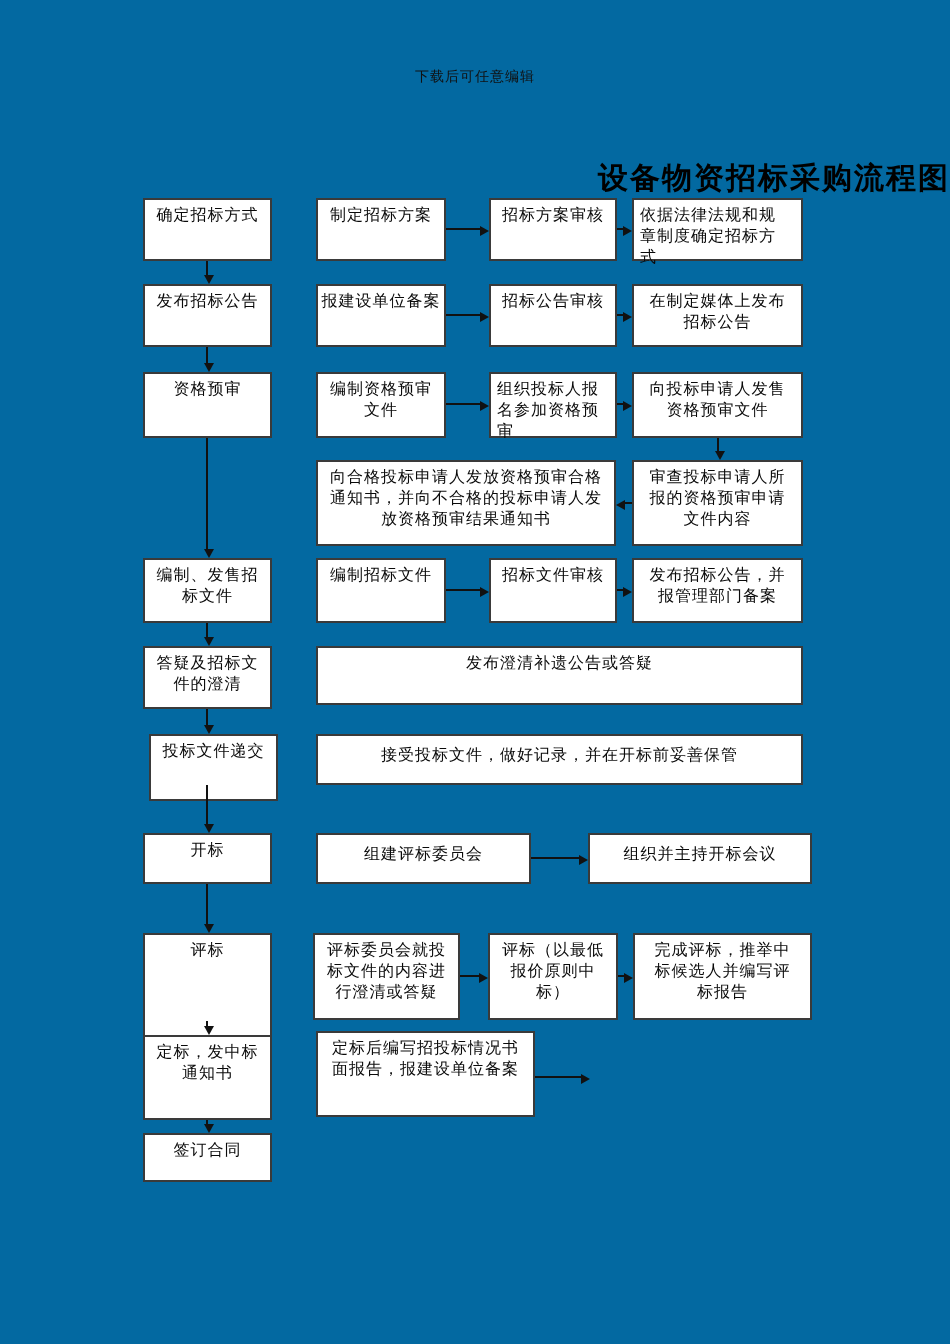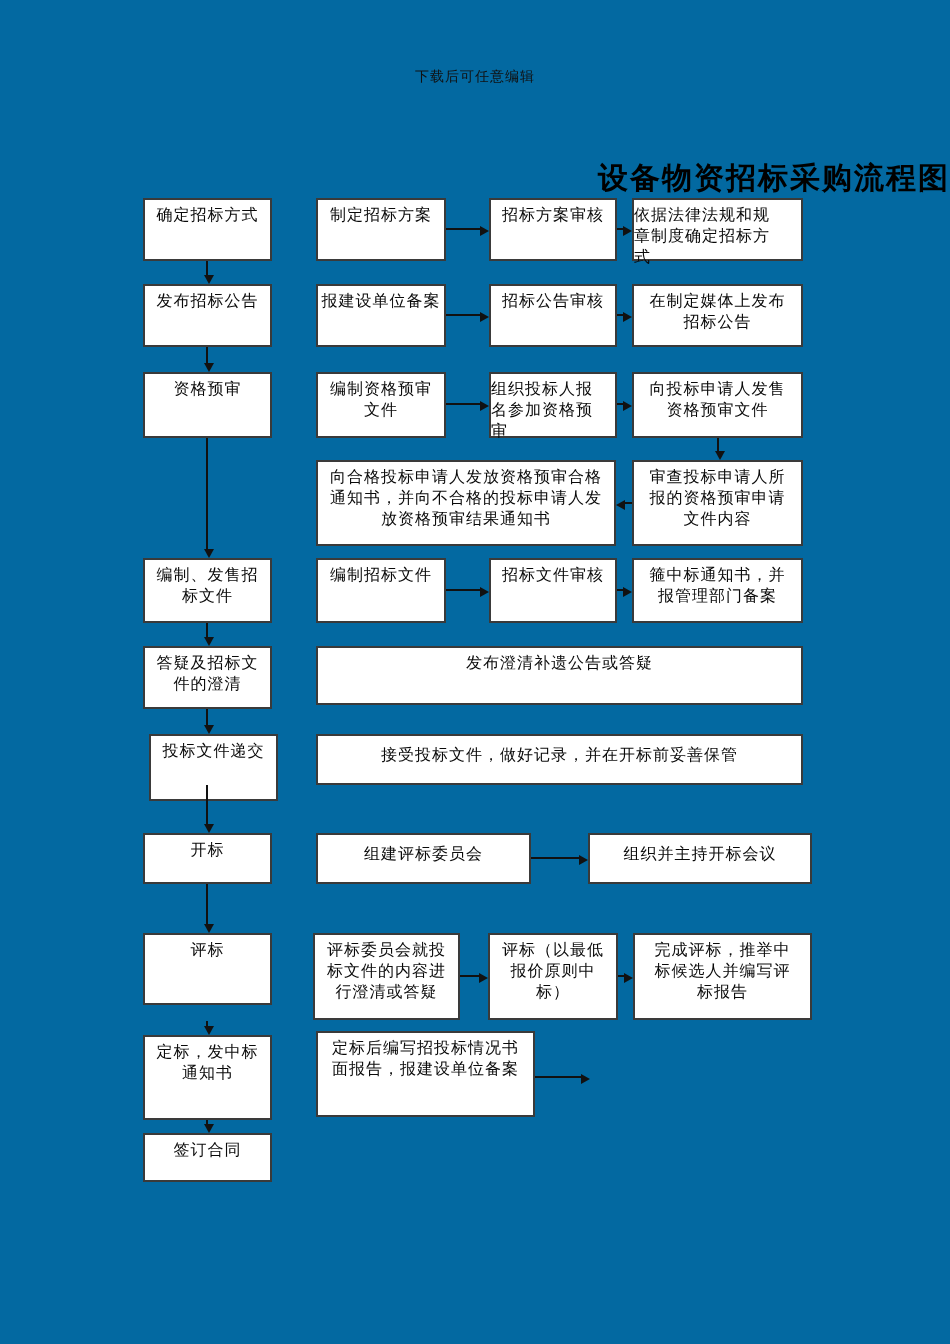--- a/index.html
+++ b/index.html
@@ -14,21 +14,21 @@
   .doc-title {
     position:absolute; top:130px; left:0; width:950px; text-align:right;
     font-size:30px; font-weight:bold; letter-spacing:2px; color:#000;margin-top:28px;
   }
   .node {
     position:absolute; box-sizing:border-box; background:#fff;
     border:2px solid #3a3a3a; text-align:center; padding:4px 3px;
     font-size:16px; line-height:21px; letter-spacing:1px;
     white-space:pre-line; overflow:visible; color:#0a0a0a;
   }
-  .node.left-align { text-align:left; padding-left:0; }
+  .node.left-align { text-align:left; padding-left:6px; }
   
   .arrow-v {
     position:absolute; width:0; border-left:2px solid #111;
   }
   .arrow-v::after {
     content:""; position:absolute; left:-4px; bottom:-9px; width:0; height:0;
     border-left:5px solid transparent; border-right:5px solid transparent;
     border-top:9px solid #111;
   }
   
@@ -95,42 +95,42 @@
 放资格预审结果通知书</div>
   <div class="node" style="left:632px;top:460px;width:171px;height:86px">审查投标申请人所
 报的资格预审申请
 文件内容</div>
   <div class="arrow-hl" style="left:625px;top:502px;width:7px"></div>
 
   <div class="node" style="left:143px;top:558px;width:129px;height:65px">编制、发售招
 标文件</div>
   <div class="node" style="left:316px;top:558px;width:130px;height:65px">编制招标文件</div>
   <div class="node" style="left:489px;top:558px;width:128px;height:65px">招标文件审核</div>
-  <div class="node" style="left:632px;top:558px;width:171px;height:65px">箍中标通知书，并
+  <div class="node" style="left:632px;top:558px;width:171px;height:65px">发布招标公告，并
 报管理部门备案</div>
   <div class="arrow-h" style="left:446px;top:589px;width:34px"></div>
   <div class="arrow-h" style="left:617px;top:589px;width:6px"></div>
   <div class="arrow-v" style="left:206px;top:623px;height:14px"></div>
 
   <div class="node" style="left:143px;top:646px;width:129px;height:63px">答疑及招标文
 件的澄清</div>
   <div class="node" style="left:316px;top:646px;width:487px;height:59px;">发布澄清补遗公告或答疑</div>
   <div class="arrow-v" style="left:206px;top:709px;height:16px"></div>
 
   <div class="node" style="left:149px;top:734px;width:129px;height:67px">投标文件递交</div>
   <div class="node" style="left:316px;top:734px;width:487px;height:51px;padding-top:8px">接受投标文件，做好记录，并在开标前妥善保管</div>
   <div class="arrow-v" style="left:206px;top:785px;height:39px"></div>
 
   <div class="node" style="left:143px;top:833px;width:129px;height:51px">开标</div>
   <div class="node" style="left:316px;top:833px;width:215px;height:51px;padding-top:8px">组建评标委员会</div>
   <div class="node" style="left:588px;top:833px;width:224px;height:51px;padding-top:8px">组织并主持开标会议</div>
   <div class="arrow-h" style="left:531px;top:857px;width:48px"></div>
   <div class="arrow-v" style="left:206px;top:884px;height:40px"></div>
 
-  <div class="node" style="left:143px;top:933px;width:129px;height:72px">评标</div>
+  <div class="node" style="left:143px;top:933px;width:129px;height:104px">评标</div>
   <div class="node" style="left:313px;top:933px;width:147px;height:87px">评标委员会就投
 标文件的内容进
 行澄清或答疑</div>
   <div class="node" style="left:488px;top:933px;width:130px;height:87px">评标（以最低
 报价原则中
 标）</div>
   <div class="node" style="left:633px;top:933px;width:179px;height:87px">完成评标，推举中
 标候选人并编写评
 标报告</div>
   <div class="arrow-h" style="left:460px;top:975px;width:19px"></div>

